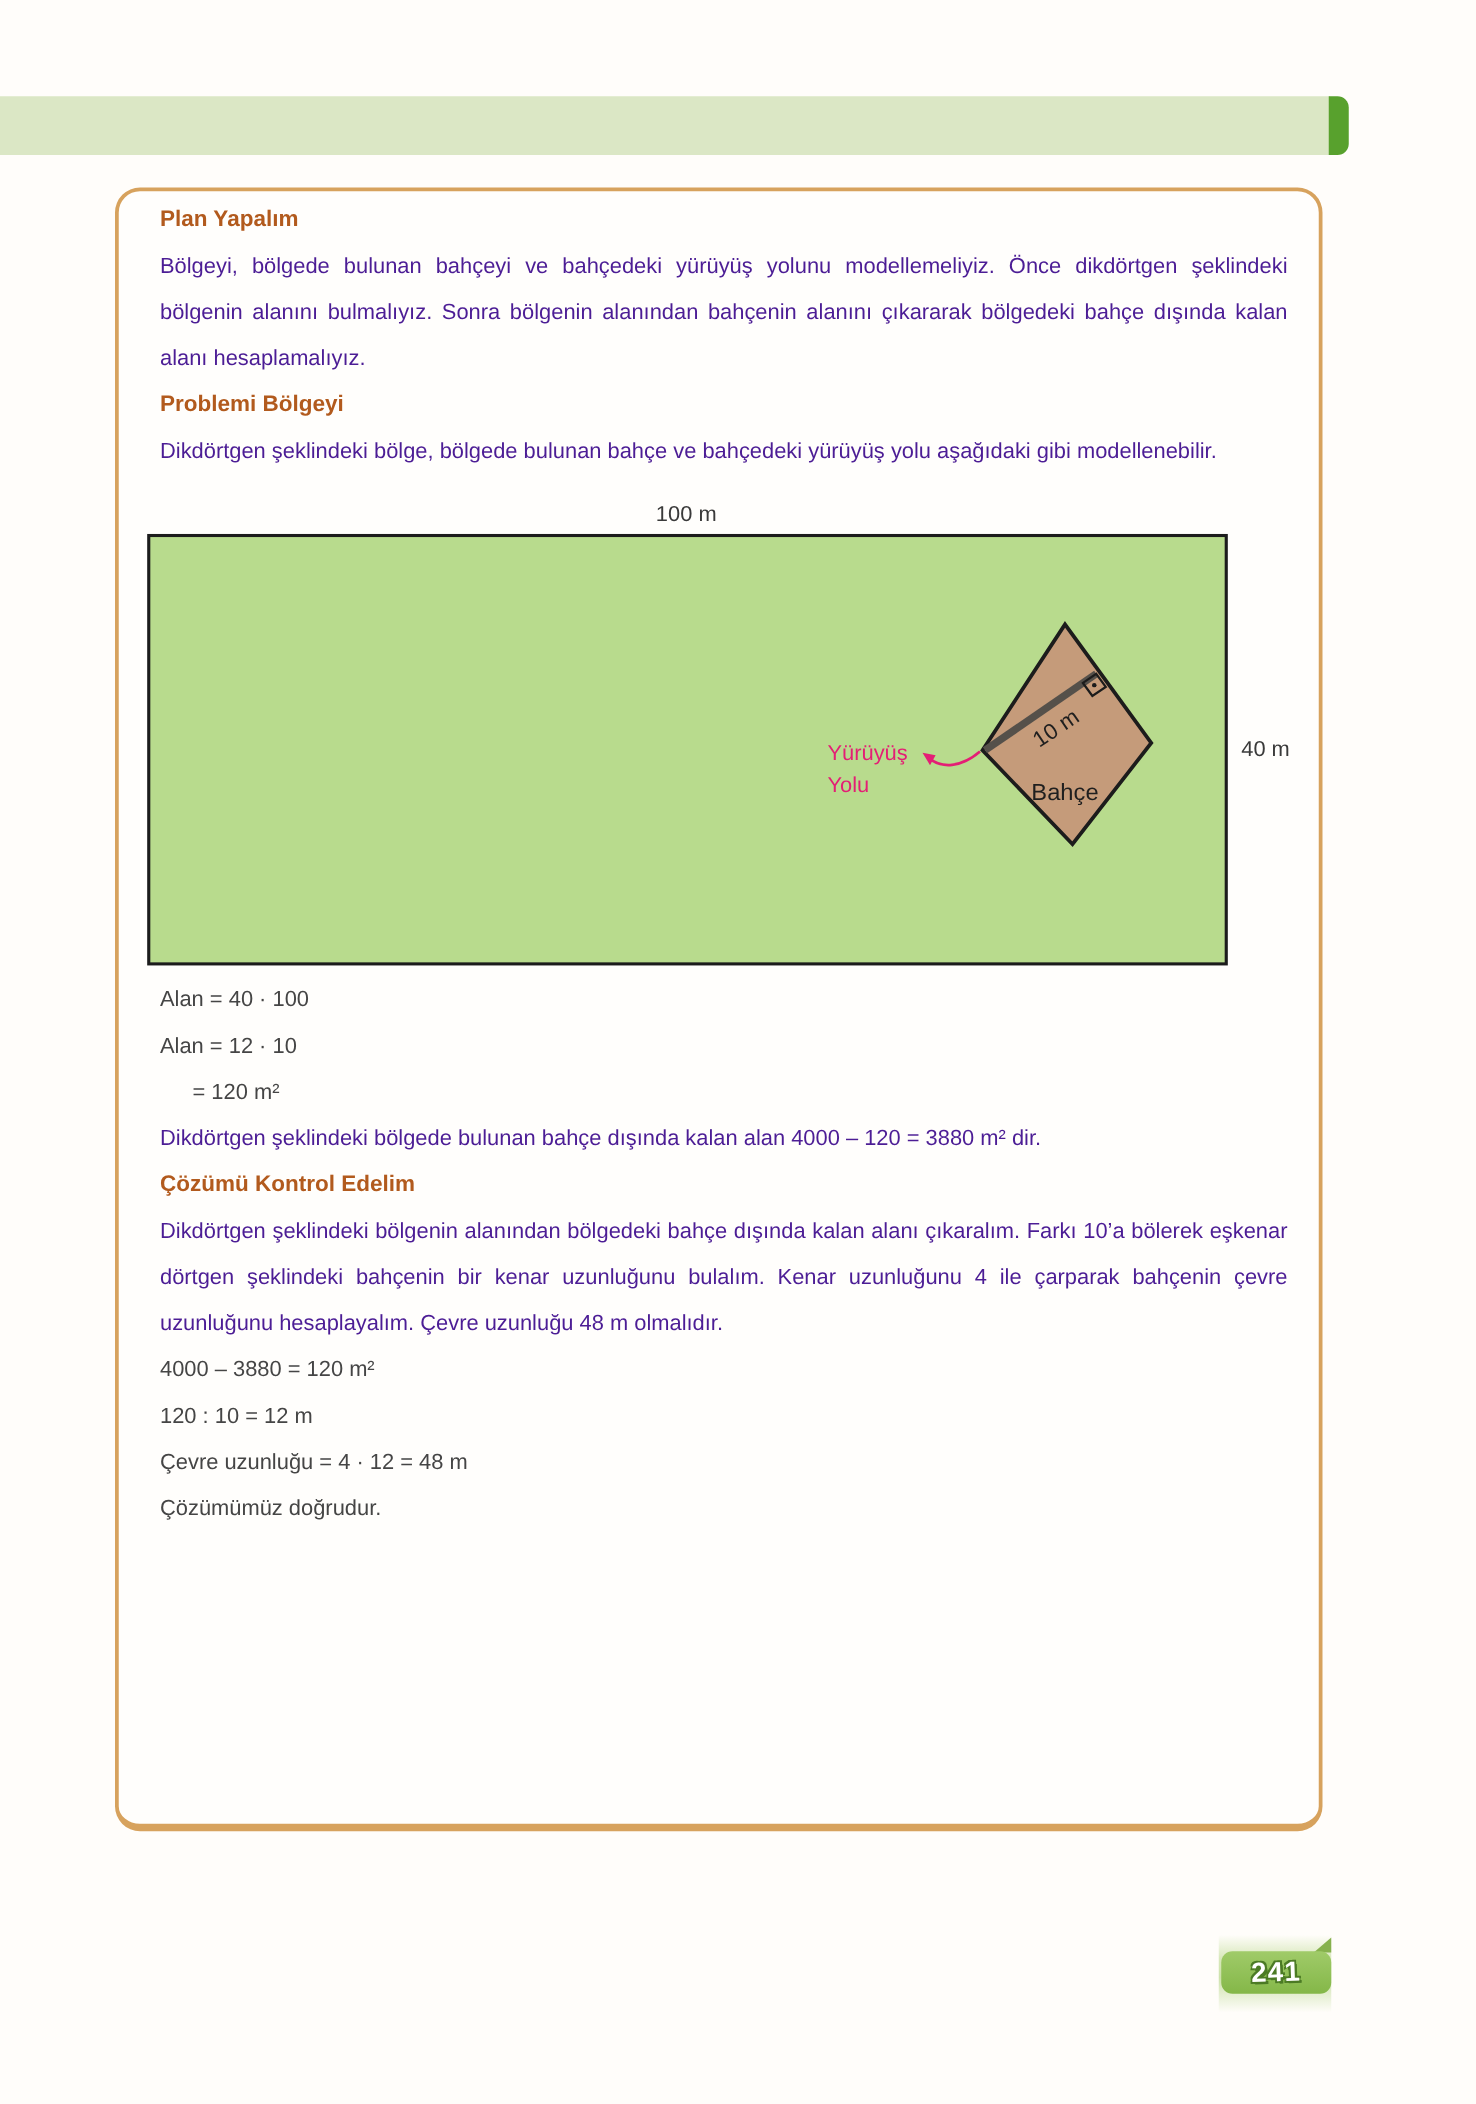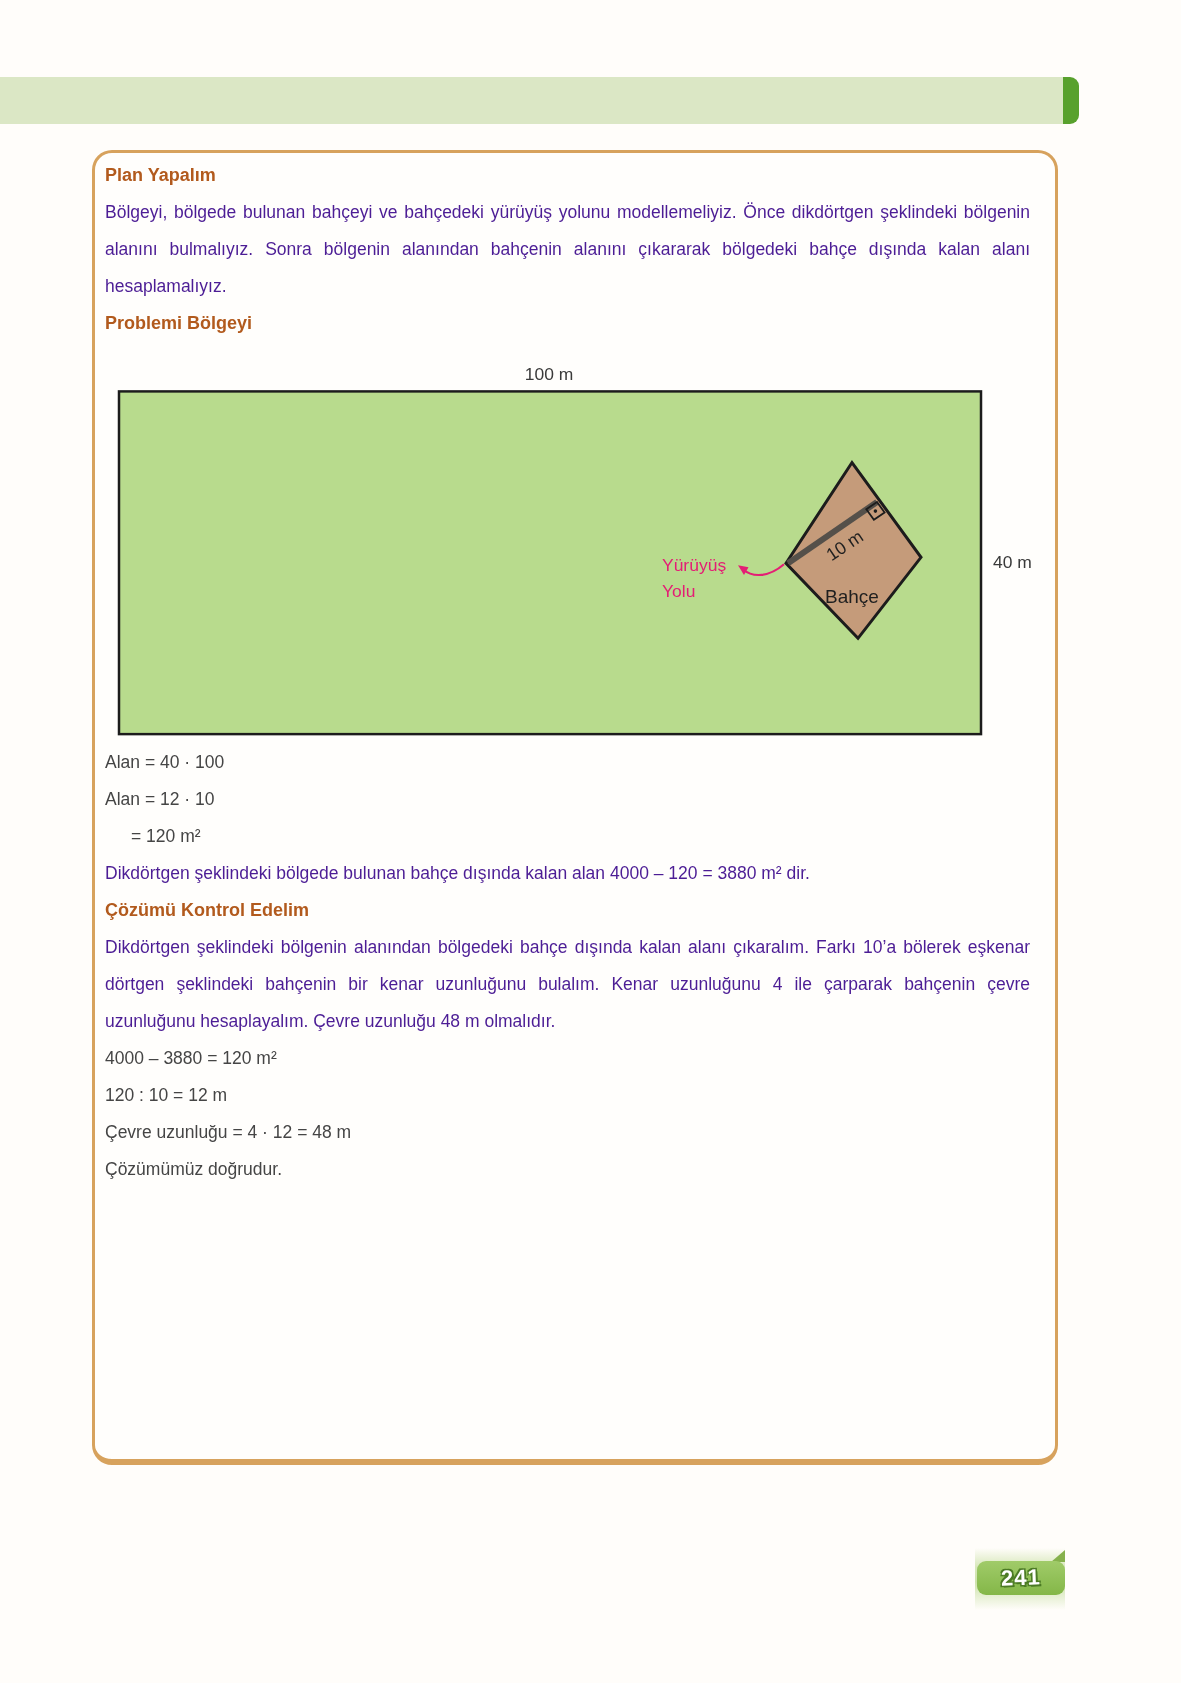--- a/index.html
+++ b/index.html
@@ -16,21 +16,21 @@
   .content-box{
     position:absolute;left:92px;top:150px;width:966px;height:1315px;
     box-sizing:border-box;
     border:3px solid #d7a25d;border-bottom-width:6px;
     border-radius:20px;
     background:#fffefc;
     padding-top:4px;
     overflow:hidden;
   }
   .content-box p, .content-box h3{
-    margin:0 25px 0 10px;
+    margin:0 25px 0 33px;
     font-size:17.5px;
     line-height:37px;
   }
   h3.sec-heading{
     color:#b25a1d;font-weight:bold;font-size:18px;
   }
   p.para{text-align:justify;color:#4c1d95;}
   p.line{color:#454545;}
   p.eq-indent{padding-left:26px;}
   .fig-svg{display:block;margin:2px 0 0 0;}
@@ -61,20 +61,21 @@
 
 <div class="top-band"></div>
 <div class="top-band-cap"></div>
 
 <div class="content-box">
 
   <h3 class="sec-heading">Plan Yapalım</h3>
   <p class="para">Bölgeyi, bölgede bulunan bahçeyi ve bahçedeki yürüyüş yolunu modellemeliyiz. Önce dikdörtgen şeklindeki bölgenin alanını bulmalıyız. Sonra bölgenin alanından bahçenin alanını çıkararak bölgedeki bahçe dışında kalan alanı hesaplamalıyız.</p>
 
   <h3 class="sec-heading">Problemi Bölgeyi</h3>
+  <p class="para">Dikdörtgen şeklindeki bölge, bölgede bulunan bahçe ve bahçedeki yürüyüş yolu aşağıdaki gibi modellenebilir.</p>
 
   <svg class="fig-svg" width="960" height="400" viewBox="0 0 960 405" preserveAspectRatio="none">
 
     <text x="454" y="36" text-anchor="middle" font-size="17.5" fill="#3a3a3a">100 m</text>
 
     <rect x="24" y="48" width="862" height="347" fill="#b8db8d" stroke="#1c1c1c" stroke-width="2.5"></rect>
 
     <text x="898" y="227" text-anchor="start" font-size="17.5" fill="#3a3a3a">40 m</text>
 
     <polygon points="757,120 826,216 763,298 691,222" fill="#c59b7a" stroke="#1c1c1c" stroke-width="3" stroke-linejoin="miter"></polygon>

